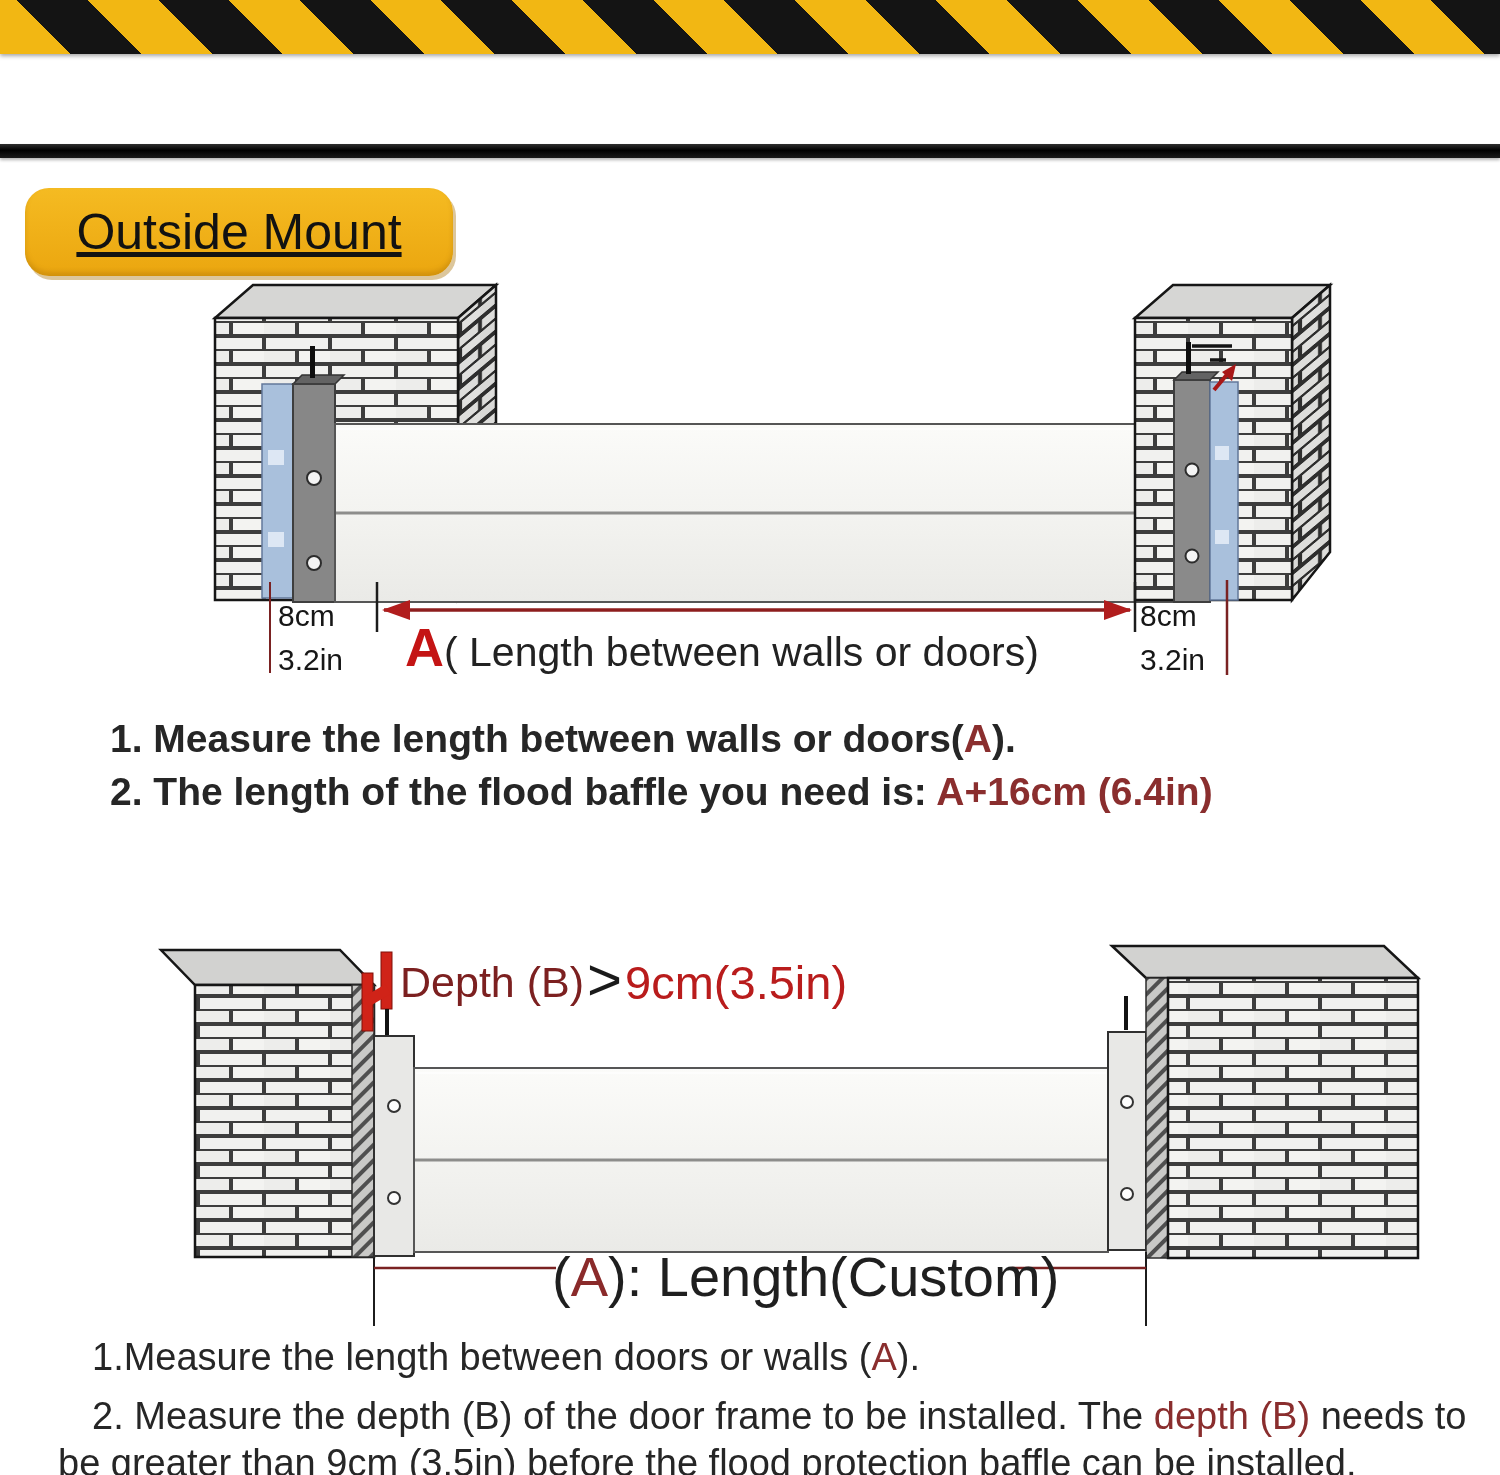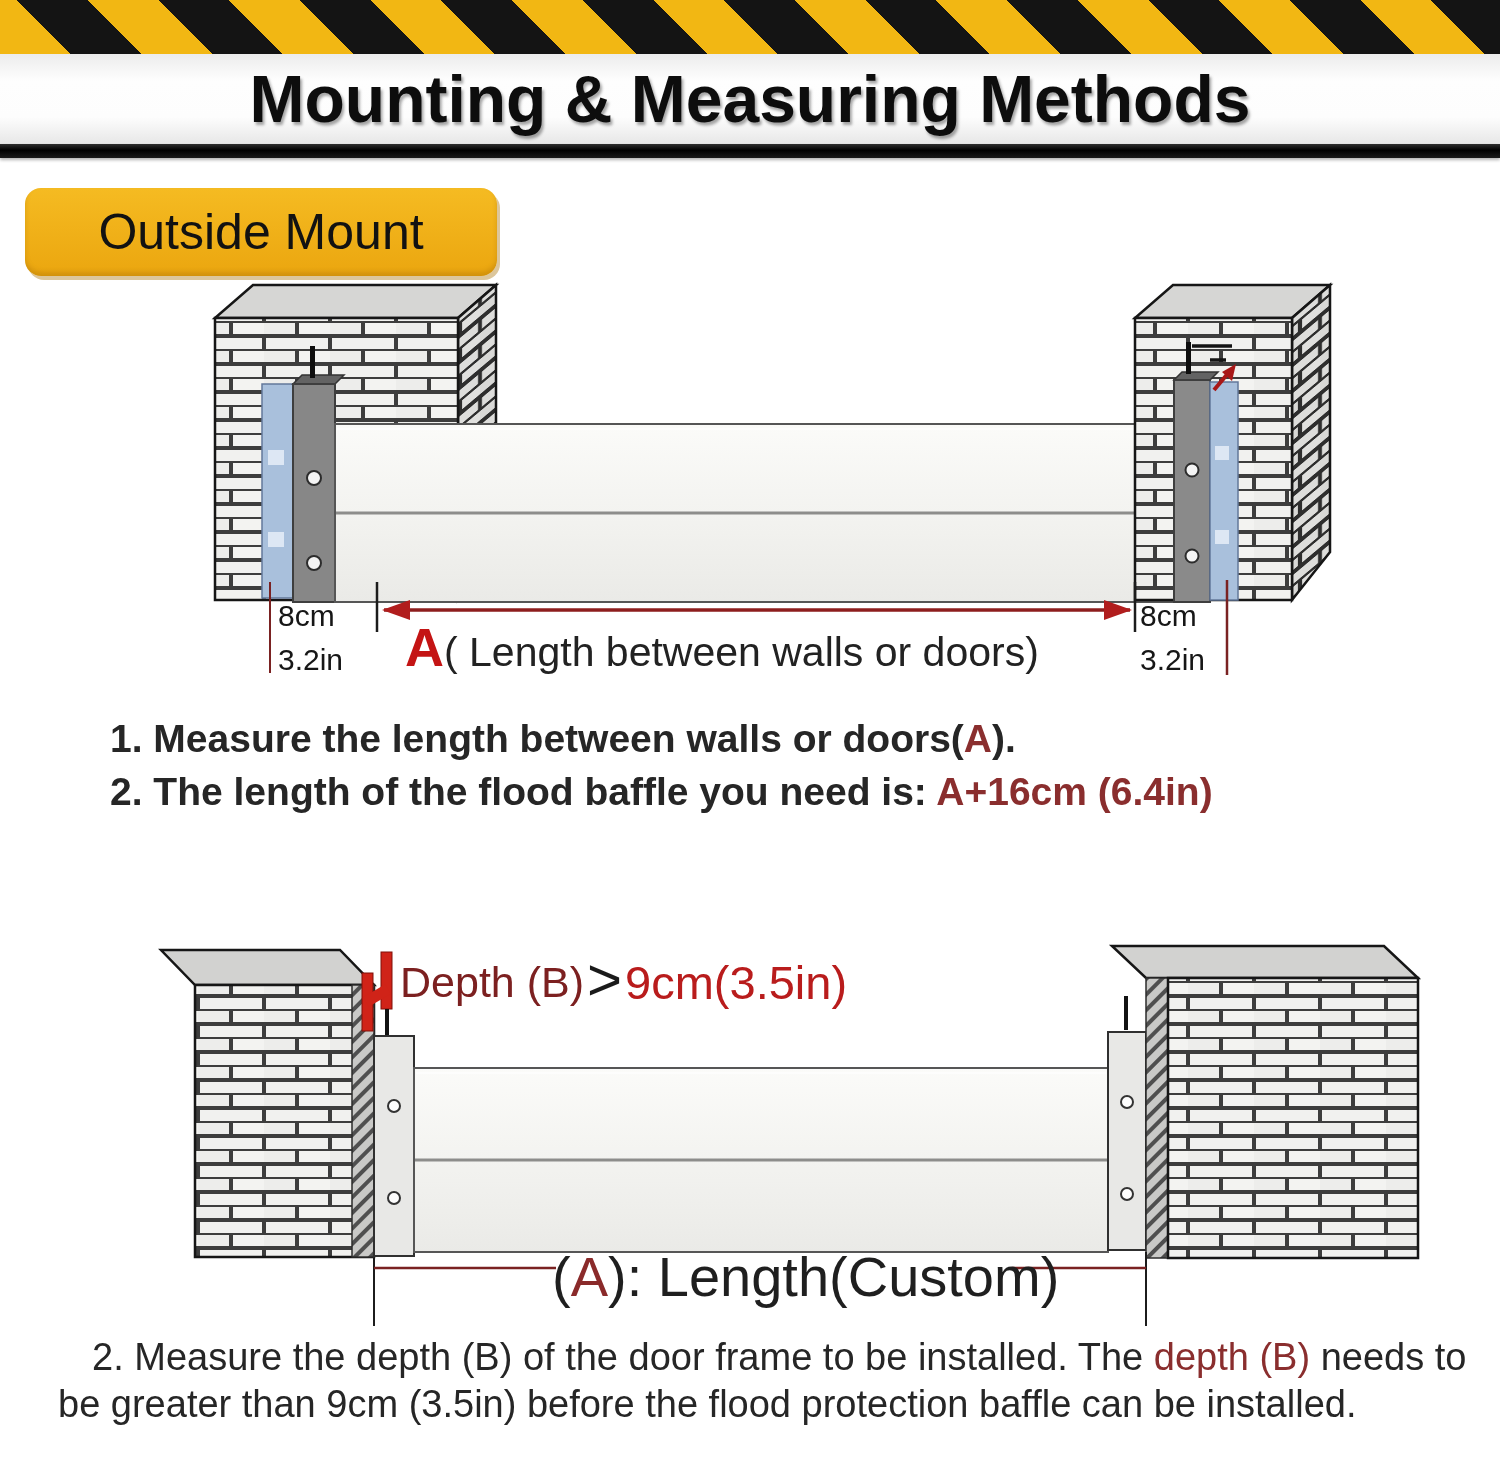--- a/index.html
+++ b/index.html
@@ -12,24 +12,24 @@
     box-shadow:0 2px 4px rgba(0,0,0,.35);}
   .title-band{position:absolute;left:0;top:54px;width:100%;height:90px;
     background:linear-gradient(180deg,#ececec,#fefefe 30%,#fdfdfd 70%,#e7e7e7);
     display:flex;align-items:center;justify-content:center;}
   .title{margin:0;font-size:66px;font-weight:bold;color:#0d0d0d;letter-spacing:0;
     text-shadow:2px 3px 3px rgba(0,0,0,.35);}
   .black-bar{position:absolute;left:0;top:144px;width:100%;height:14px;
     background:linear-gradient(180deg,#2f2f2f,#000 45%,#1a1a1a);box-shadow:0 2px 3px rgba(0,0,0,.3);}
 
   
-  .badge{position:absolute;width:472px;display:flex;align-items:center;justify-content:center;
-    background:linear-gradient(180deg,#f5bb22,#eba60f);border-radius:16px;
+  .badge{position:absolute;width:428px;display:flex;align-items:center;justify-content:center;
+    background:linear-gradient(180deg,#f5bb22,#eba60f);border-radius:24px;
     box-shadow:3px 4px 0 rgba(167,113,6,.4), inset 0 -4px 5px rgba(150,95,0,.3);
-    color:#121212;font-size:50px;}
+    color:#121212;font-size:50px;text-decoration:underline;}
   .badge-outside{left:25px;top:188px;height:88px;}
   .badge-inside{left:30px;top:838px;height:90px;}
 
   
   .diagram{position:absolute;left:0;display:block;}
   .diagram-outside{top:280px;}
   .diagram-inside{top:940px;}
 
   
   .dim-pair{position:absolute;font-size:30px;color:#161616;line-height:44px;white-space:nowrap;}
@@ -57,23 +57,20 @@
   .steps-inside{left:58px;top:1334px;font-size:38px;line-height:47px;width:1442px;}
   .steps-inside p{text-indent:34px;}
   .steps-inside p:first-child{margin-bottom:12px;}
 </style>
 </head>
 <body>
 
 <div class="stage">
 
   <div class="hazard-tape"></div>
-  <div class="title-band">
-    <h1 class="title">Mounting &amp; Measuring Methods</h1>
-  </div>
   <div class="black-bar"></div>
 
   <div class="badge badge-outside">
     <span>Outside Mount</span>
   </div>
 
   <svg class="diagram diagram-outside" width="1500" height="420" viewBox="0 0 1500 420">
     <defs>
       <pattern id="brickA" width="66" height="28" patternUnits="userSpaceOnUse">
         <rect width="66" height="28" fill="#3d3d3d"></rect>
@@ -241,16 +238,17 @@
     <span class="dl-text">Depth (B) </span>
     <span class="dl-gt">&gt;</span>
     <span class="dl-val">9cm(3.5in)</span>
   </div>
 
   <div class="inside-dim">
     <span>(</span><span class="red">A</span><span>): Length(Custom)</span>
   </div>
 
   <div class="steps steps-inside">
+    <p><span>1.Measure the length between doors or walls (</span><span class="red">A</span><span>).</span></p>
     <p><span>2. Measure the depth (B) of the door frame to be installed. The </span><span class="red">depth (B)</span><span> needs to be greater than 9cm (3.5in) before the flood protection baffle can be installed.</span></p>
   </div>
 
 </div>
 
 </body></html>

